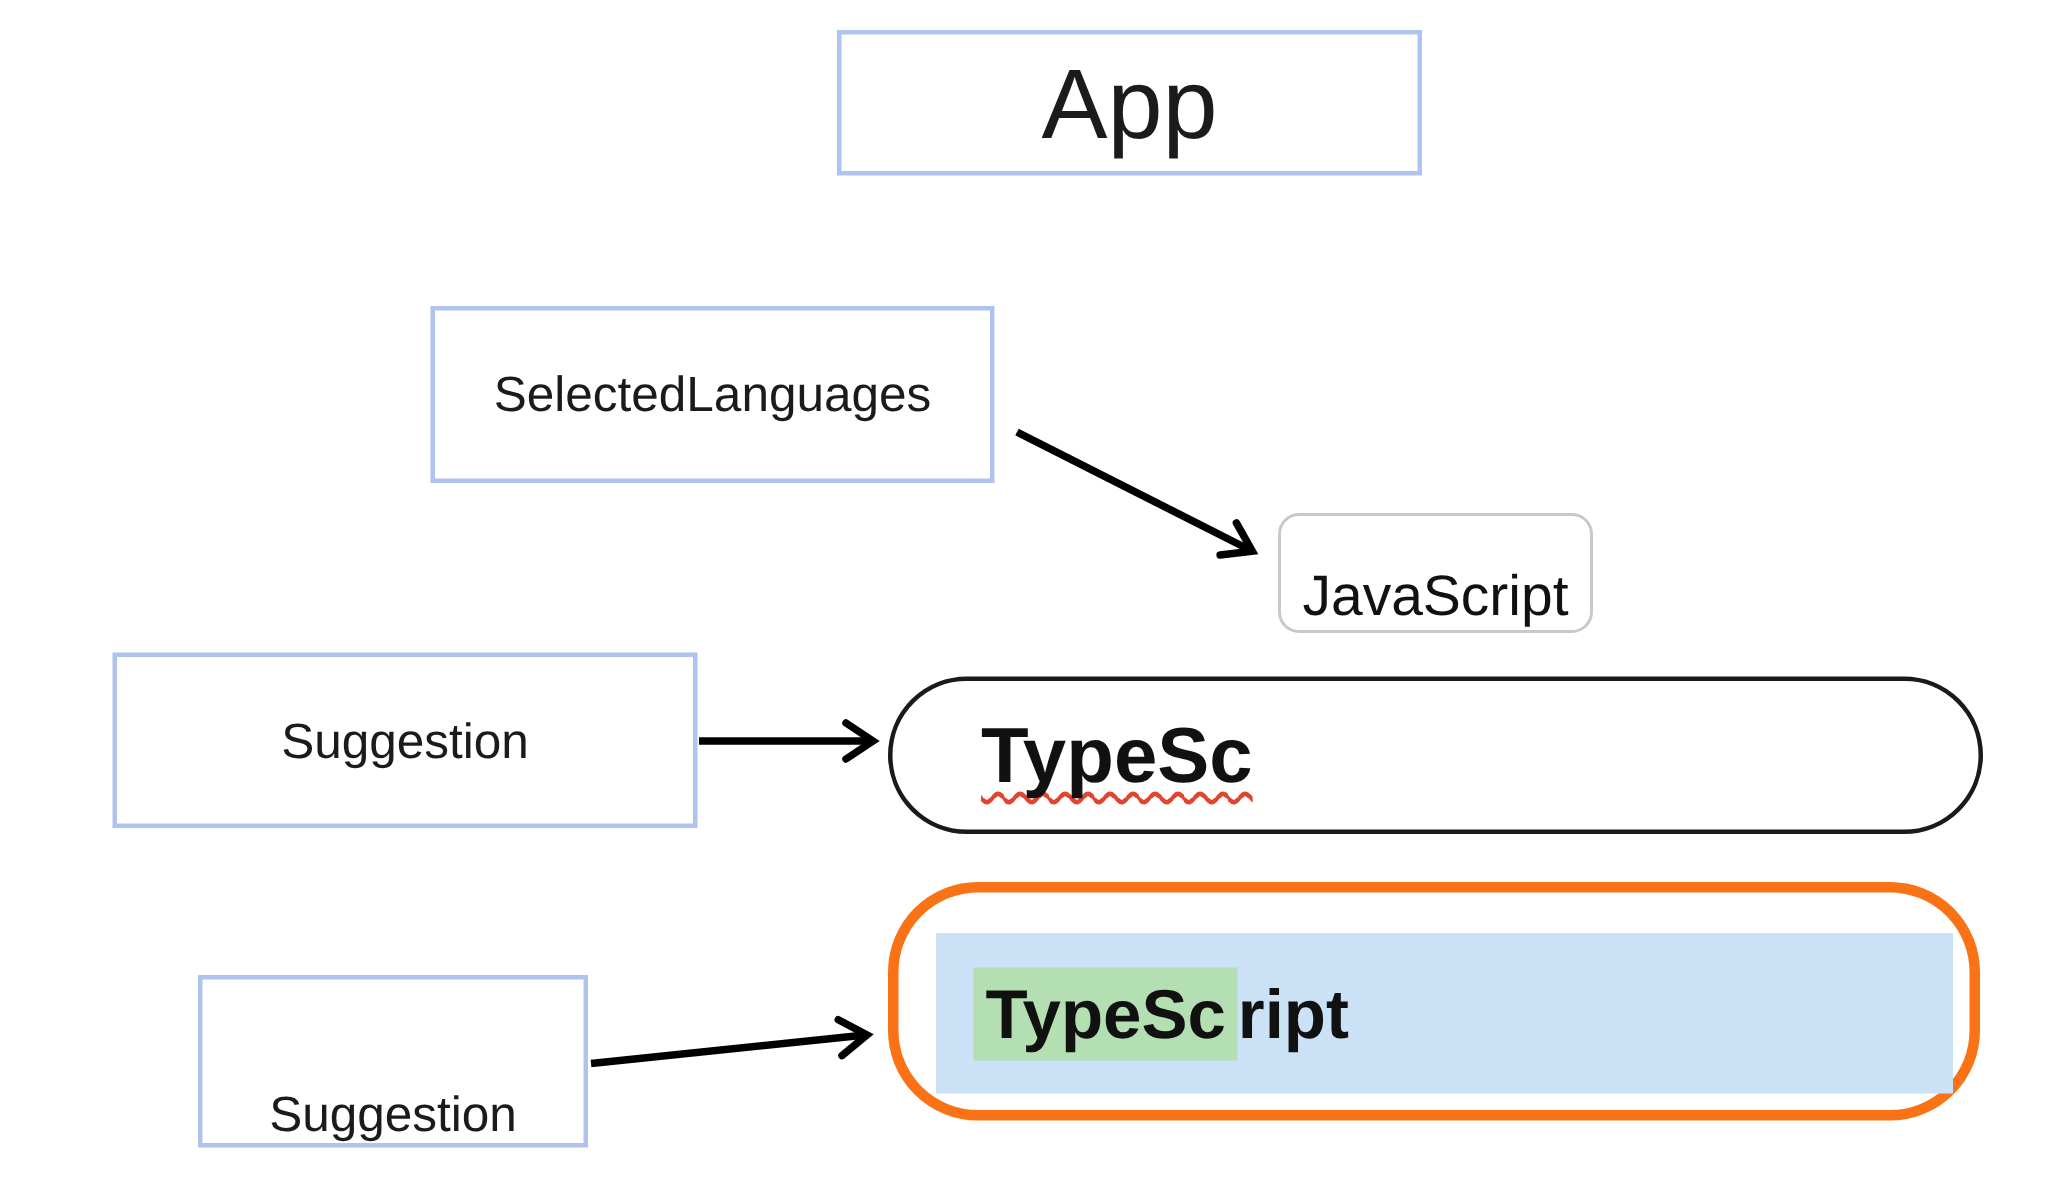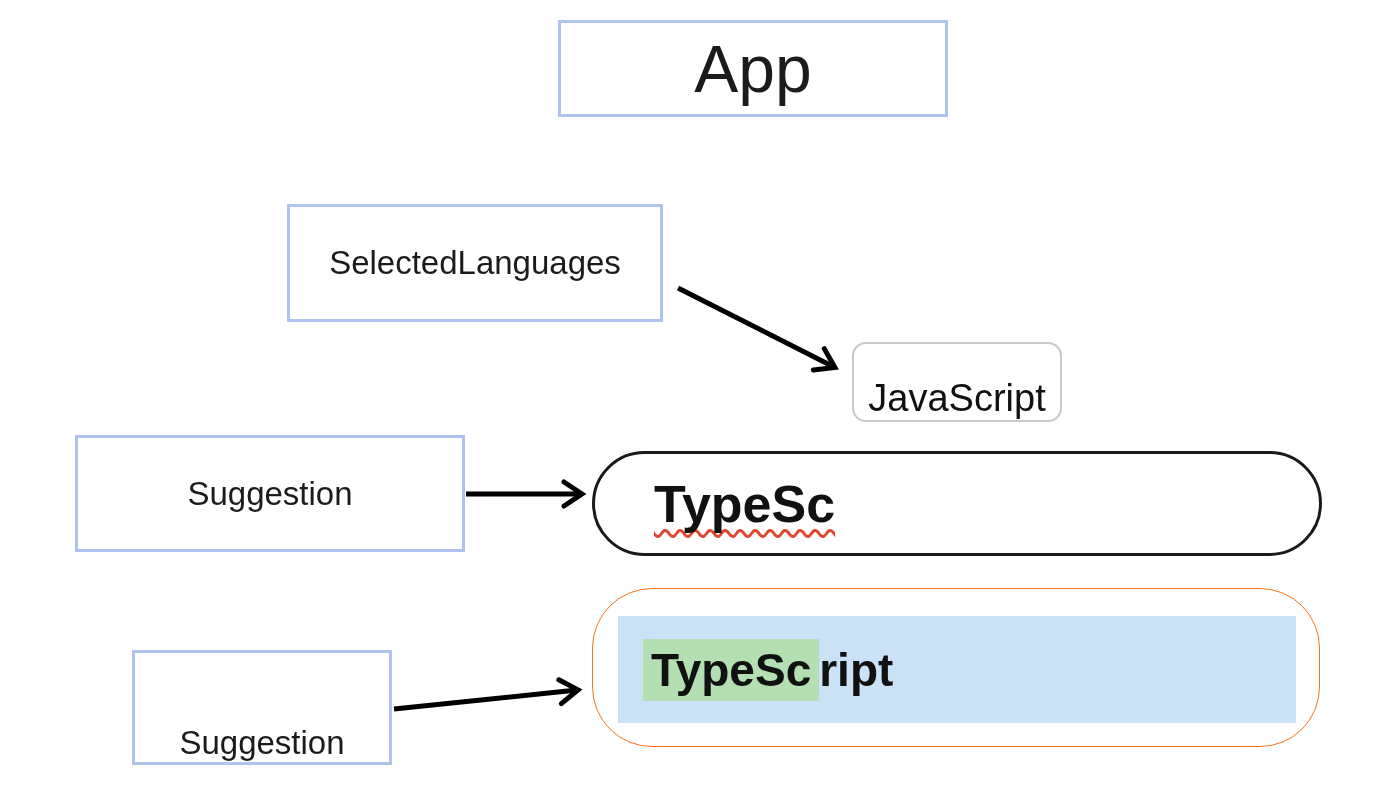--- a/index.html
+++ b/index.html
@@ -80,21 +80,21 @@
     text-decoration-skip-ink: none;
     white-space: nowrap;
   }
 
   
   #suggestion-pill {
     position: absolute;
     left: 592px; top: 588px;
     width: 728px; height: 159px;
     box-sizing: border-box;
-    border: 1px solid #f97316;
+    border: 7px solid #f97316;
     border-radius: 60px;
     background: #ffffff;
   }
   #suggestion-highlight {
     position: absolute;
     left: 25px; top: 27px;
     width: 678px; height: 107px;
     background: #cbe2f6;
     display: flex;
     align-items: center;

